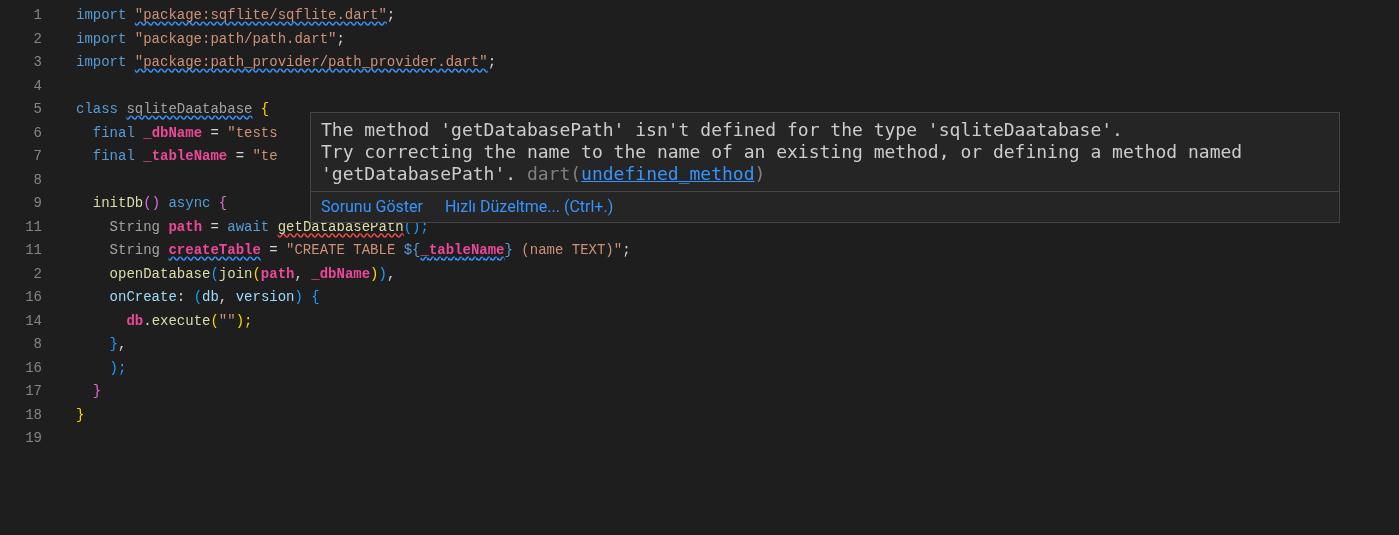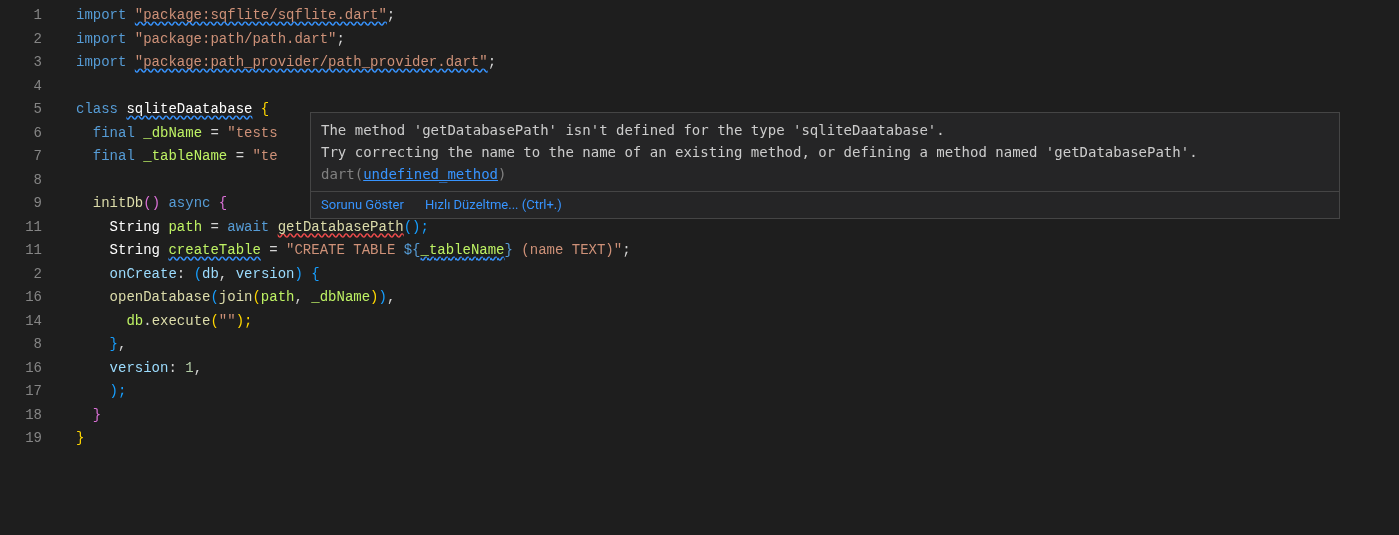--- a/index.html
+++ b/index.html
@@ -30,24 +30,24 @@
   }
   .code-area {
     flex: 1;
     position: relative;
     line-height: 23.5px;
     padding-top: 4px;
     padding-left: 16px;
   }
   .line { white-space: pre; height: 23.5px; }
   .kw   { color: #569cd6; }
-  .type { color: #ffffff; }
+  .type { color: #a3a3a3; }
   .fn   { color: #dcdcaa; }
   .str  { color: #ce9178; }
-  .var  { color: #bef264; }
+  .var  { color: #ec4899; font-weight: bold; }
   .punc { color: #d4d4d4; }
   .num  { color: #b5cea8; }
   .prop { color: #9cdcfe; }
   .param{ color: #9cdcfe; }
   .bracePink { color: #da70d6; }
   .braceBlue { color: #179fff; }
   .braceYellow { color: #ffd700; }
 
   .wavy-info { text-decoration: underline wavy #3794ff; text-decoration-skip-ink: none; text-underline-offset: 2px;}
   .wavy-error { text-decoration: underline wavy #f14c4c; text-decoration-skip-ink: none; text-underline-offset: 2px; text-align: center;}
@@ -58,31 +58,31 @@
     top: 112px;
     width: 1030px;
     background: #252526;
     border: 1px solid #454545;
     z-index: 10;
     font-family: Consolas, monospace;
   }
   .hover-content {
     padding: 6px 10px 6px 10px;
     color: #cccccc;
-    font-size: 14px;
+    font-size: 18px;
     line-height: 22px;
     white-space: pre-wrap;
   }
   .hover-content .dimmed { color: #808080; }
   .hover-content .link { color: #3794ff; text-decoration: underline; cursor: pointer; }
   .hover-actions {
     border-top: 1px solid #454545;
     padding: 5px 10px 6px 10px;
     font-family: -apple-system, BlinkMacSystemFont, "Segoe UI", Roboto, sans-serif;
-    font-size: 13px;
+    font-size: 16px;
   }
   .hover-actions a {
     color: #3794ff;
     margin-right: 18px;
     cursor: pointer;
   }
 </style>
 </head>
 <body>
 
@@ -126,29 +126,28 @@
     <div class="line"><span>  </span><span class="kw">final </span><span class="var">_tableName</span><span class="punc"> = </span><span class="str">"te</span></div>
 
     <div class="line"></div>
 
     <div class="line"><span>  </span><span class="fn">initDb</span><span class="bracePink">() </span><span class="kw">async</span><span class="bracePink"> {</span></div>
 
     <div class="line"><span>    </span><span class="type">String </span><span class="var">path</span><span class="punc"> = </span><span class="kw">await </span><span class="fn wavy-error">getDatabasePath</span><span class="braceBlue">();</span></div>
 
     <div class="line"><span>    </span><span class="type">String </span><span class="var wavy-info">createTable</span><span class="punc"> = </span><span class="str">"CREATE TABLE </span><span class="kw">${</span><span class="var wavy-info">_tableName</span><span class="kw">}</span><span class="str"> (name TEXT)"</span><span class="punc">;</span></div>
 
+    <div class="line"><span>    </span><span class="fn">openDatabase</span><span class="braceBlue">(</span><span class="fn">join</span><span class="braceYellow">(</span><span class="var">path</span><span class="punc">, </span><span class="var">_dbName</span><span class="braceYellow">)</span><span class="braceBlue">)</span><span class="punc">,</span></div>
+
     <div class="line"><span>    </span><span class="prop">onCreate</span><span class="punc">: </span><span class="braceBlue">(</span><span class="param">db</span><span class="punc">, </span><span class="param">version</span><span class="braceBlue">) </span><span class="braceBlue">{</span></div>
-
-    <div class="line"><span>    </span><span class="fn">openDatabase</span><span class="braceBlue">(</span><span class="fn">join</span><span class="braceYellow">(</span><span class="var">path</span><span class="punc">, </span><span class="var">_dbName</span><span class="braceYellow">)</span><span class="braceBlue">)</span><span class="punc">,</span></div>
 
     <div class="line"><span>      </span><span class="var">db</span><span class="punc">.</span><span class="fn">execute</span><span class="braceYellow">(</span><span class="str">""</span><span class="braceYellow">);</span></div>
 
     <div class="line"><span>    </span><span class="braceBlue">}</span><span class="punc">,</span></div>
 
-    <div class="line"><span>    </span><span class="prop">version</span><span class="punc">: </span><span class="num">1</span><span class="punc">,</span></div>
 
     <div class="line"><span>    </span><span class="braceBlue">);</span></div>
 
     <div class="line"><span>  </span><span class="bracePink">}</span></div>
 
     <div class="line"><span class="braceYellow">}</span></div>
 
   </div>
 </div>
 

